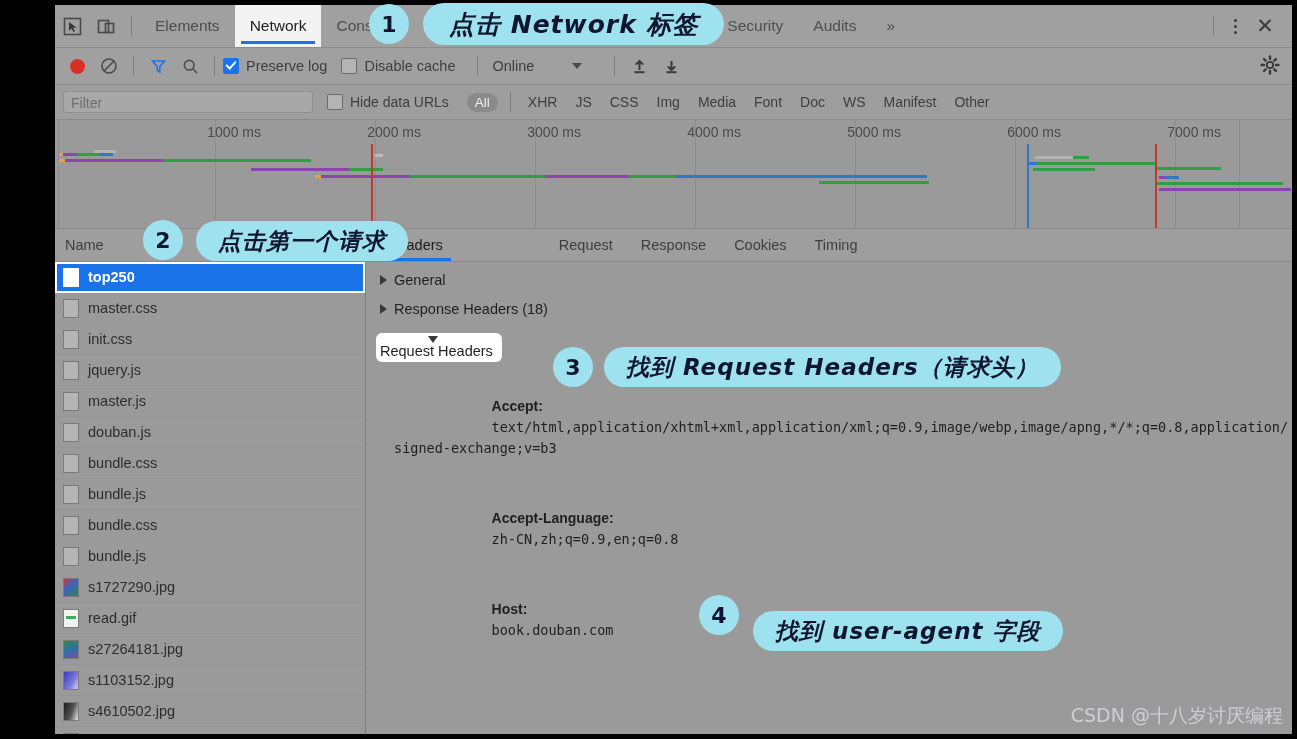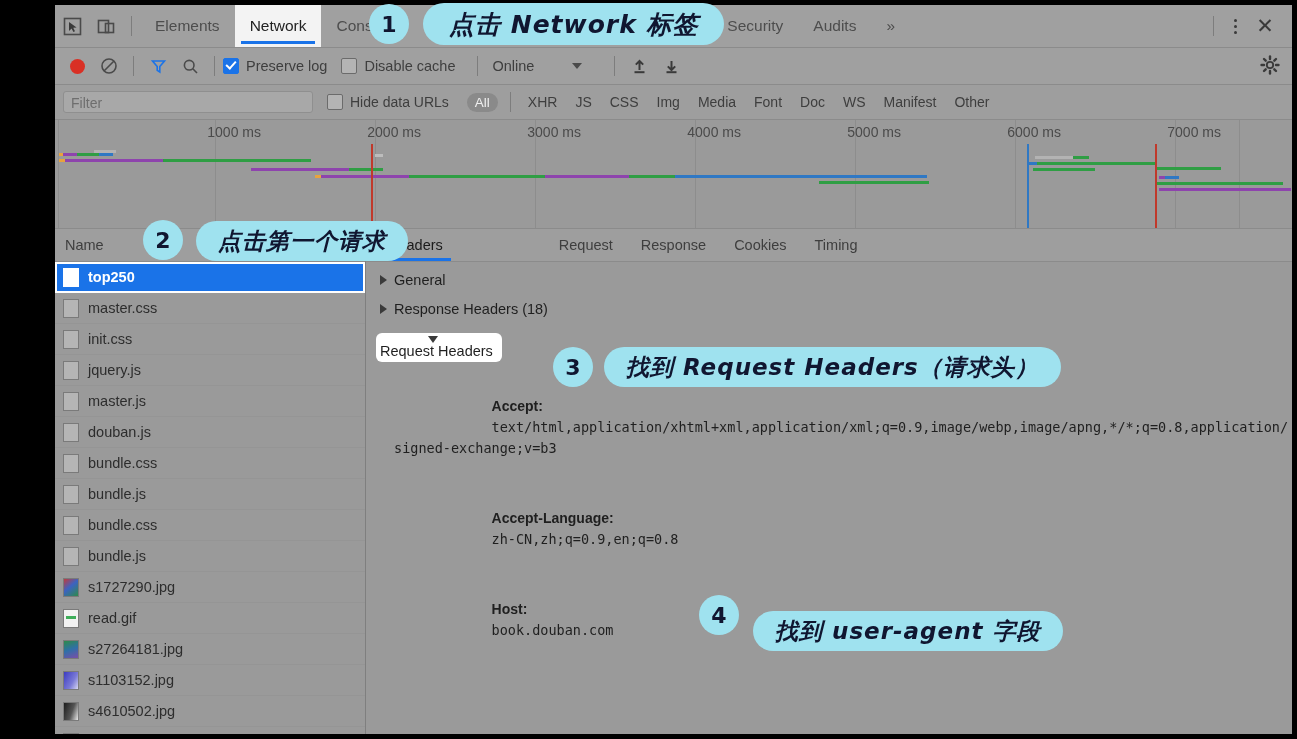--- a/index.html
+++ b/index.html
@@ -675,13 +675,14 @@
 
   <div class="badge" style="left:143px;top:220px">2</div>
   <div class="bubble sm" style="left:196px;top:221px;height:40px;box-sizing:border-box">点击第一个请求</div>
 
   <div class="badge" style="left:553px;top:347px">3</div>
   <div class="bubble sm" style="left:604px;top:347px;height:40px;box-sizing:border-box">找到 Request Headers（请求头）</div>
 
   <div class="badge" style="left:699px;top:595px">4</div>
   <div class="bubble sm" style="left:753px;top:611px;height:40px;box-sizing:border-box">找到 user-agent 字段</div>
 
+  <div class="watermark">CSDN @十八岁讨厌编程</div>
 </div>
 
 </body></html>

